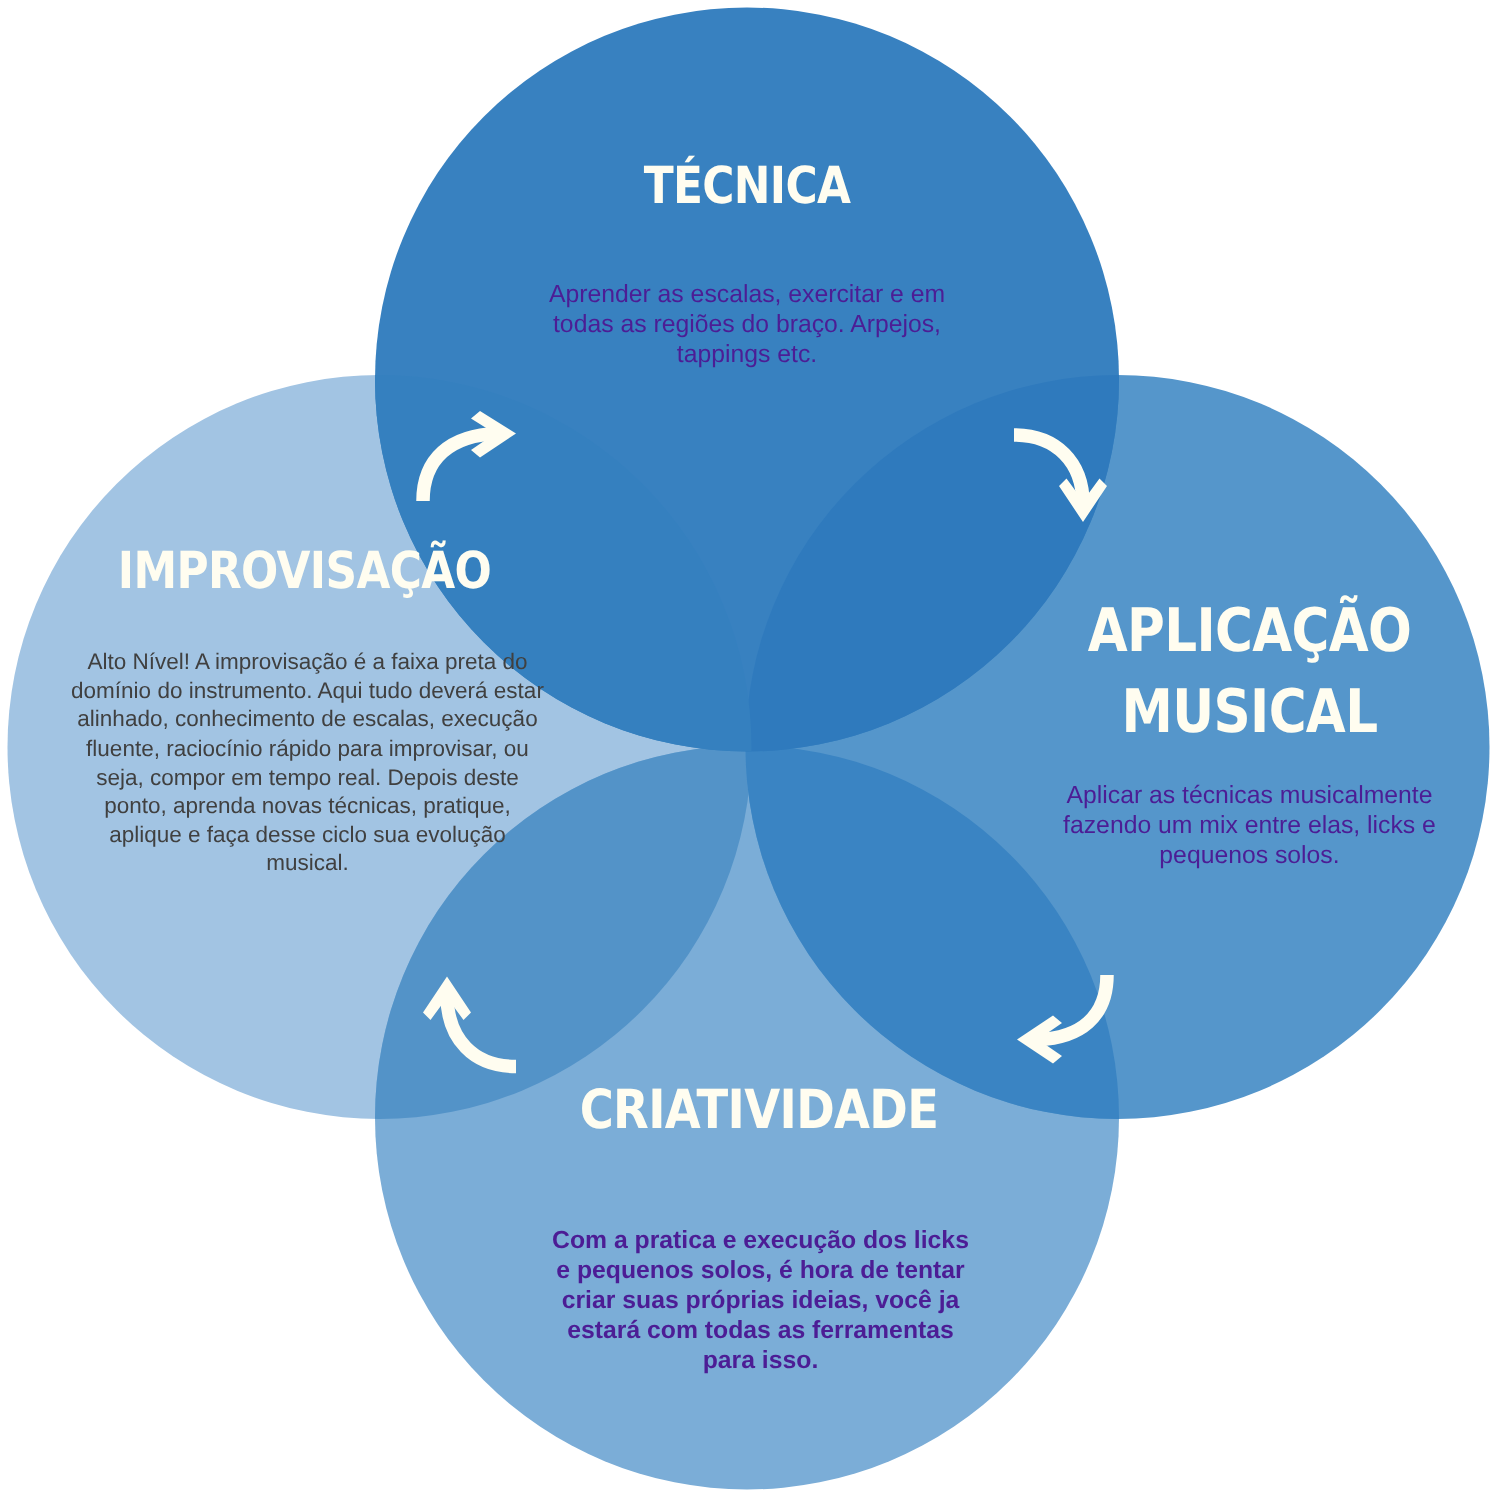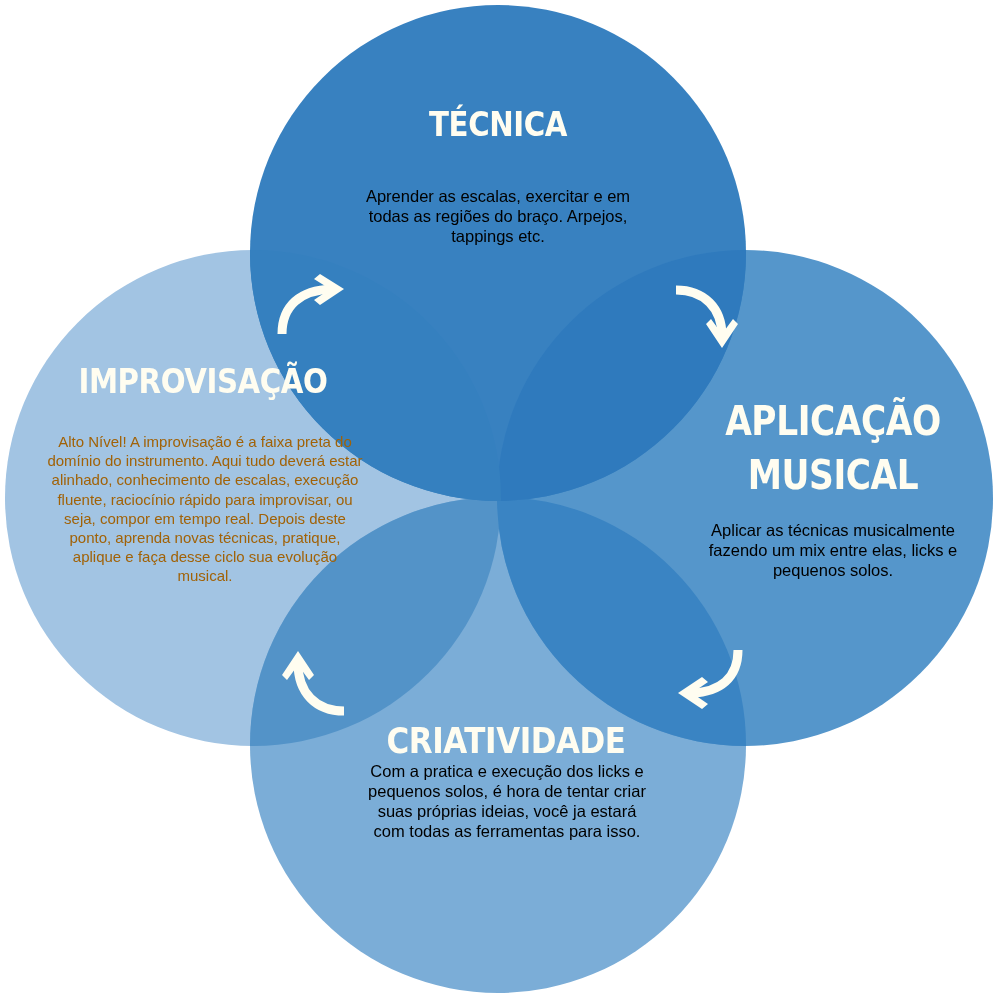--- a/index.html
+++ b/index.html
@@ -32,30 +32,30 @@
       font-weight: bold;
       font-size: 34px;
       letter-spacing: -0.5px;
       line-height: 44px;
       transform: scaleX(0.86);
       transform-origin: center center;
       white-space: nowrap;
     }
     .desc {
       position: absolute;
-      color: #000000;
+      color: #4c1d95;
       text-align: center;
       font-family: "Liberation Sans", "DejaVu Sans", sans-serif;
       font-size: 16.5px;
       line-height: 20px;
     }
     .desc.small {
       font-size: 15px;
       line-height: 19.2px;
-      color: #a16207;
+      color: #404040;
     }
     .arrow {
       position: absolute;
     }
   </style>
 </head>
 <body>
 
 <div class="stage">
 
@@ -95,21 +95,21 @@
   </svg>
 
   <div class="title" style="left:348px; top:102px; width:300px;">TÉCNICA</div>
   <div class="desc" style="left:350px; top:186px; width:296px;">Aprender as escalas, exercitar e em todas as regiões do braço. Arpejos, tappings etc.</div>
 
   <div class="title" style="left:678px; top:397px; width:310px; font-size:40px; line-height:48px;">APLICAÇÃO</div>
   <div class="title" style="left:678px; top:451px; width:310px; font-size:40px; line-height:48px;">MUSICAL</div>
   <div class="desc" style="left:688px; top:520px; width:290px;">Aplicar as técnicas musicalmente fazendo um mix entre elas, licks e pequenos solos.</div>
 
   <div class="title" style="left:348px; top:719px; width:316px; font-size:36px;">CRIATIVIDADE</div>
-  <div class="desc" style="left:362px; top:761px; width:290px;">Com a pratica e execução dos licks e pequenos solos, é hora de tentar criar suas próprias ideias, você ja estará com todas as ferramentas para isso.</div>
+  <div class="desc" style="left:362px; top:817px; width:290px;font-weight:bold;">Com a pratica e execução dos licks e pequenos solos, é hora de tentar criar suas próprias ideias, você ja estará com todas as ferramentas para isso.</div>
 
   <div class="title" style="left:48px; top:359px; width:310px;">IMPROVISAÇÃO</div>
   <div class="desc small" style="left:46px; top:432px; width:318px;">Alto Nível! A improvisação é a faixa preta do domínio do instrumento. Aqui tudo deverá estar alinhado, conhecimento de escalas, execução fluente, raciocínio rápido para improvisar, ou seja, compor em tempo real. Depois deste ponto, aprenda novas técnicas, pratique, aplique e faça desse ciclo sua evolução musical.</div>
 
   <svg class="arrow" style="left:270px; top:270px;" width="80" height="70" viewBox="0 0 80 70">
     <path d="M12 64 C 12 36, 30 20, 62 19" fill="none" stroke="#fffdf0" stroke-width="9"></path>
     <polygon points="50,4 74,19 50,35 44,30 60,19 44,9" fill="#fffdf0"></polygon>
   </svg>
 
   <svg class="arrow" style="left:672px; top:278px;" width="75" height="75" viewBox="0 0 75 75">

